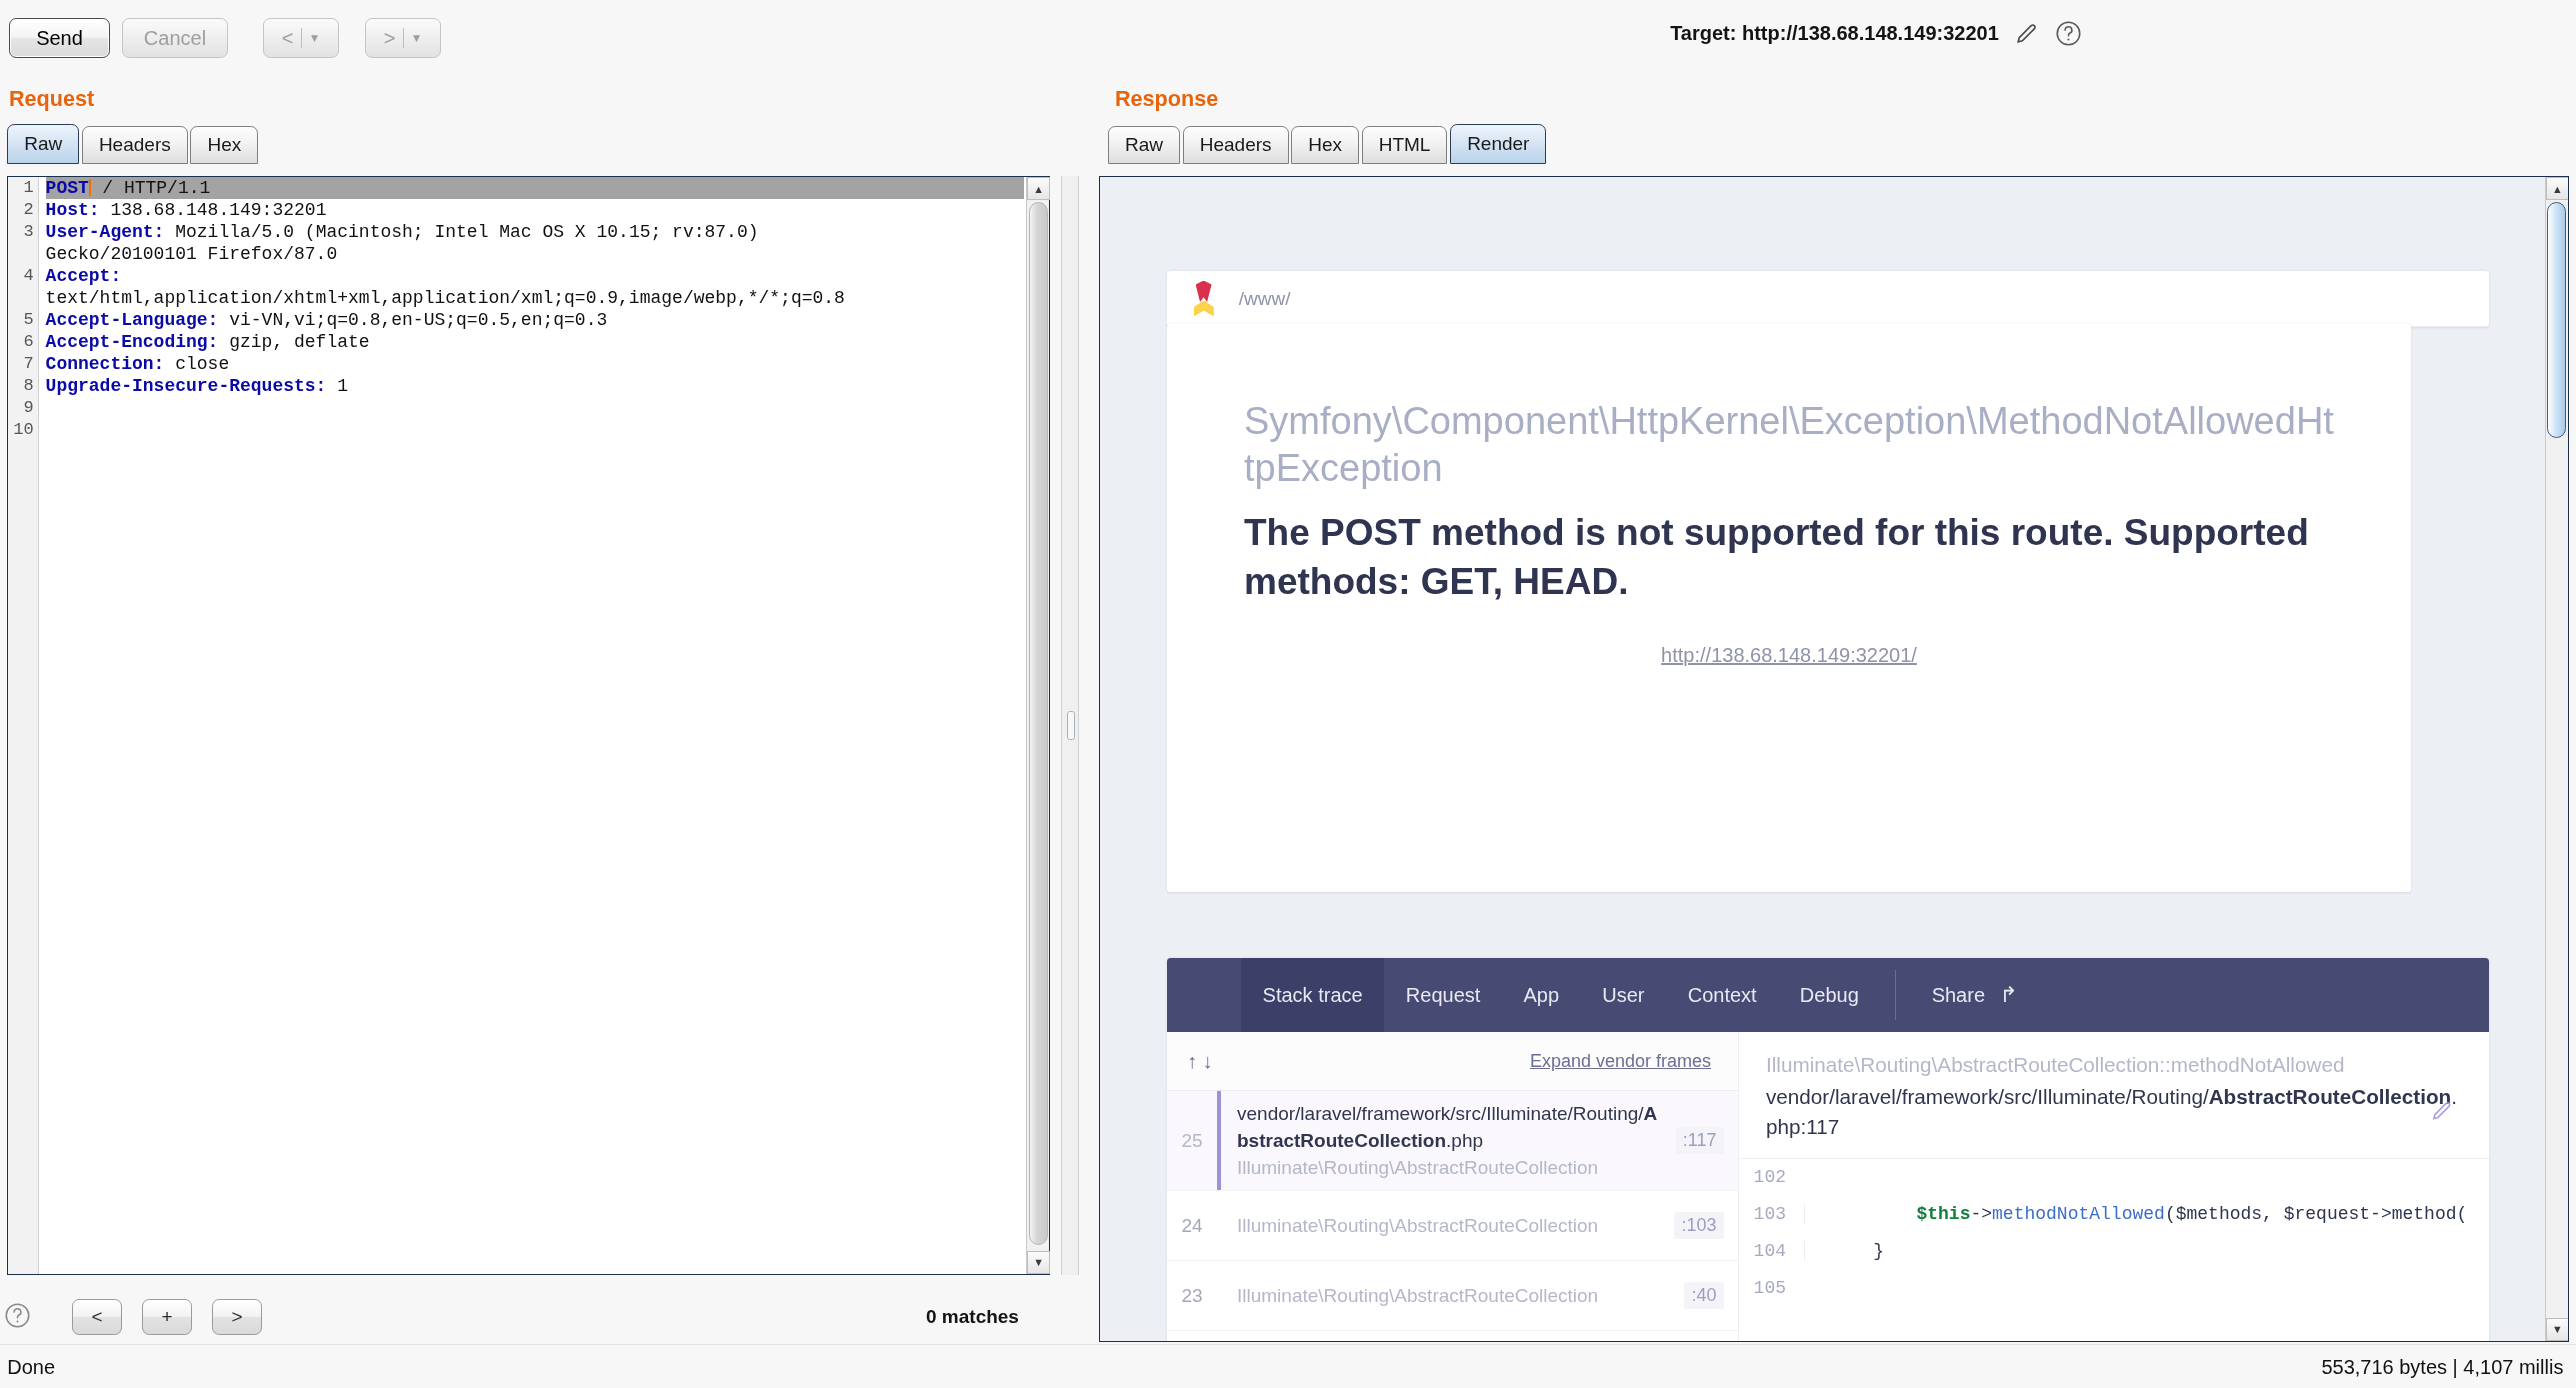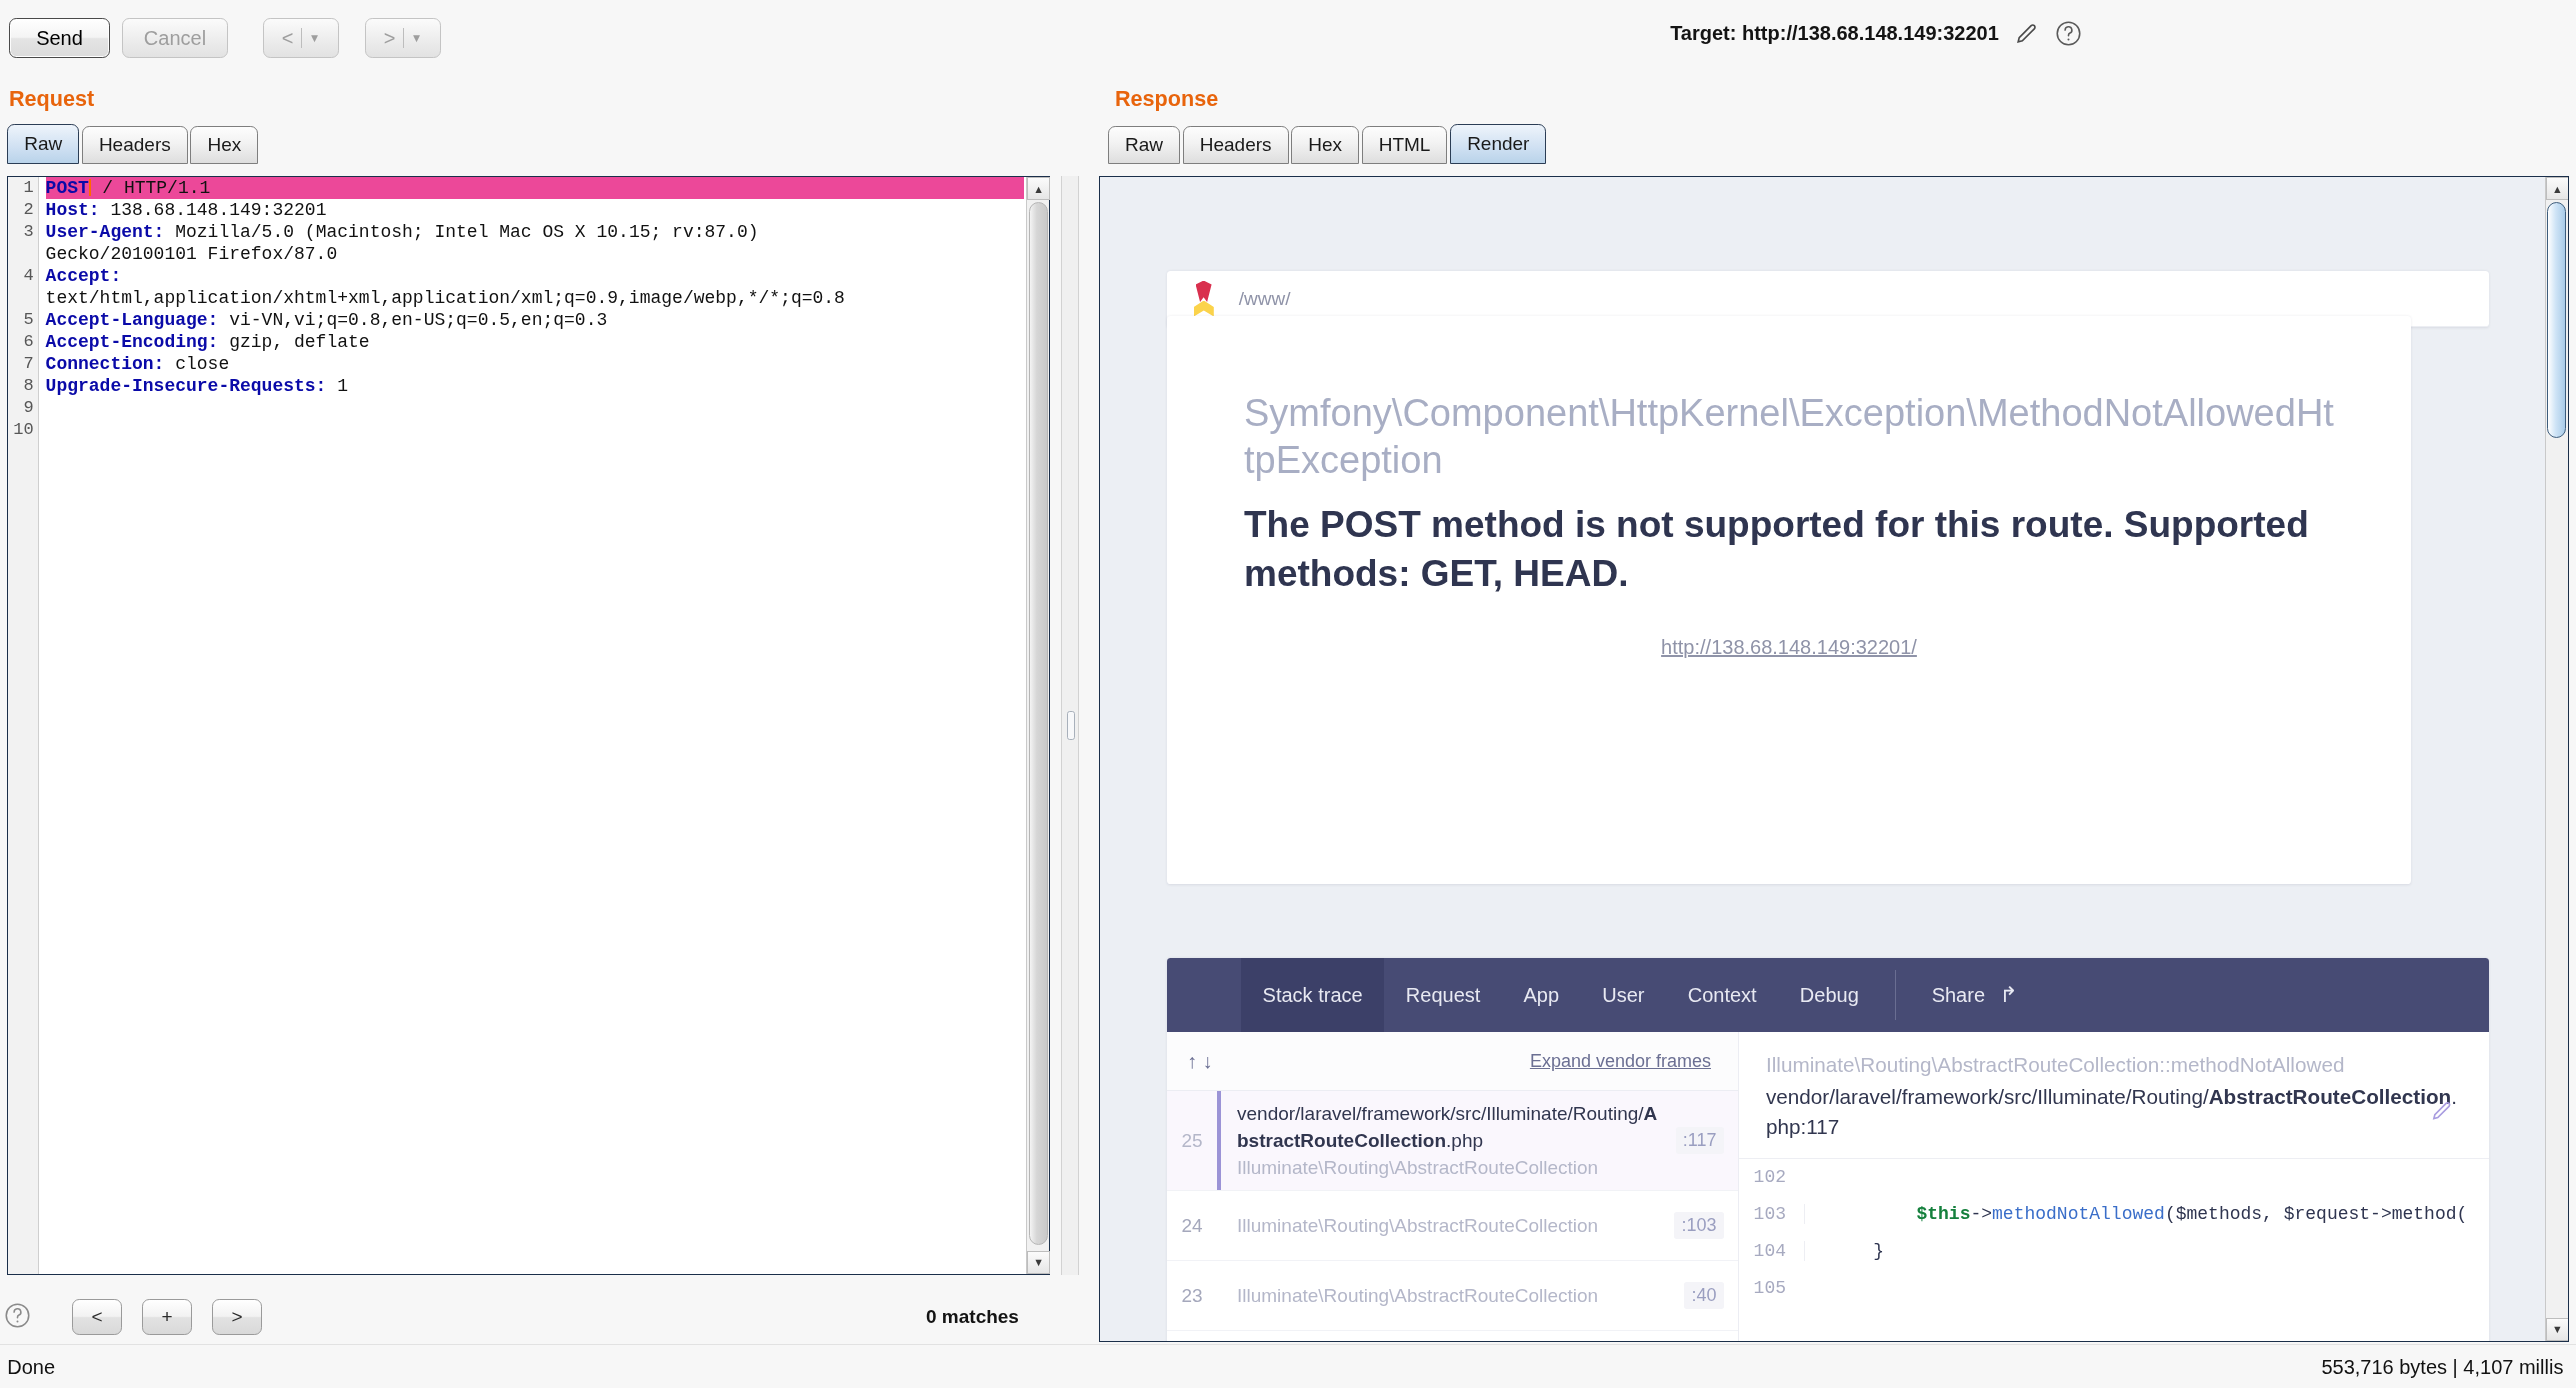--- a/index.html
+++ b/index.html
@@ -84,21 +84,21 @@
   #req-gutter div {
     font-family: "Liberation Mono", monospace; font-size: 17px; color: #575757;
     text-align: right; padding-right: 4.5px; line-height: 22px; height: 22px;
   }
   #req-code {
     position: absolute; left: 32px; top: 0; right: 25px; height: 100%;
     font-family: "Liberation Mono", monospace; font-size: 18px; line-height: 22px;
     color: #111; padding-left: 5.4px; overflow: hidden; white-space: pre-wrap;
   }
   #req-code .ln { height: 22px; white-space: pre; }
-  #req-code .ln.first { background: #ec4899; }
+  #req-code .ln.first { background: #a3a3a3; }
   #req-code .hdr { color: #0a0aa8; font-weight: bold; }
   .caret { display:inline-block; width:2.7px; height:17px; background:#ff6a00; vertical-align:-2.7px; }
 
   
   .vscroll {
     position: absolute; width: 23.4px; top: 0; bottom: 0; right: 0;
     background: #f1f1f1; border-left: 0.9px solid #c9c9c9;
   }
   .vscroll .arrow {
     position: absolute; left: 0; width: 23.4px; height: 23.4px;
@@ -178,21 +178,21 @@
     position:absolute; left:3.6px; top:0; width:16px; height:21.6px;
     background:#d9304e; clip-path: polygon(50% 0,100% 18%,72% 100%,50% 78%,28% 100%,0 18%);
   }
   #flare-logo .bot {
     position:absolute; left:1.8px; top:20px; width:20px; height:16px;
     background:#fbd34b; clip-path: polygon(50% 0,100% 40%,100% 100%,50% 62%,0 100%,0 40%);
   }
   #flare-path { font-size: 19px; color: #8f93a8; }
 
   #error-card {
-    position: absolute; left: 67px; top: 139px; width: 1244px; height: 568px;
+    position: absolute; left: 67px; top: 147px; width: 1244px; height: 568px;
     padding: 74px 77px 0 77px;
   }
   #exception-class {
     font-size: 38px; line-height: 47px; color: #a8aec4; font-weight: normal;
     word-break: break-all;
   }
   #exception-message {
     margin-top: 16px; font-size: 37px; line-height: 49px;
     font-weight: bold; color: #2f3550;
   }

